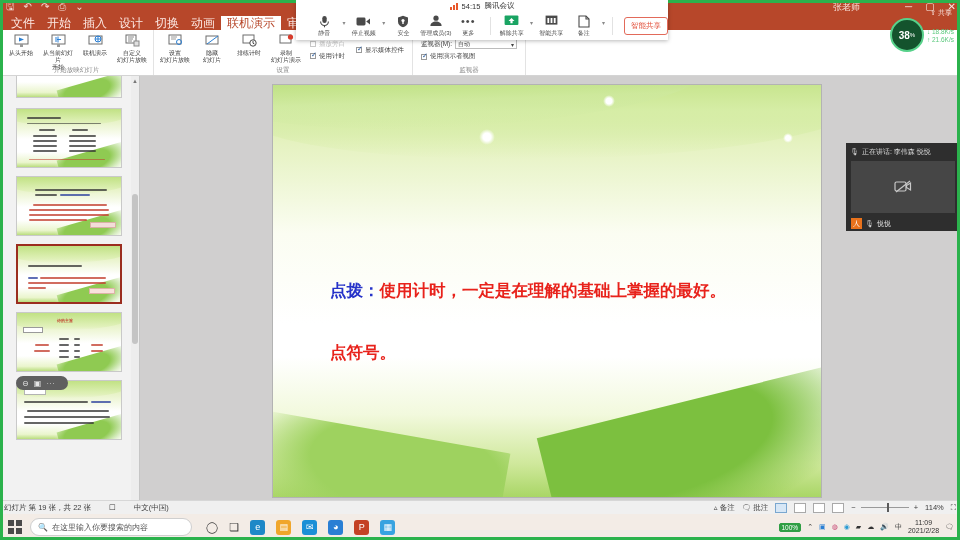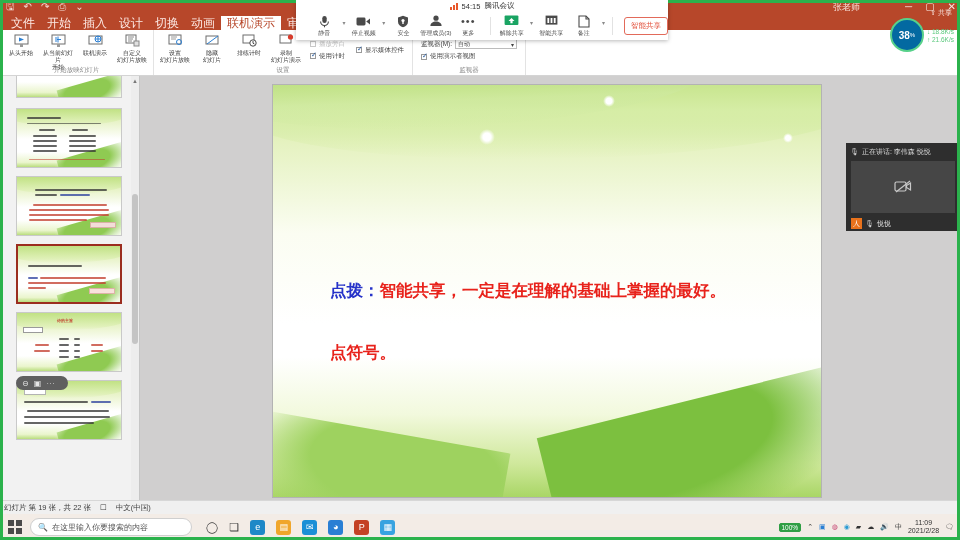--- a/index.html
+++ b/index.html
@@ -157,21 +157,21 @@
   .vtile-foot { position:absolute; left:5px; bottom:2px; display:flex; align-items:center; gap:3px;}
   .vav { width:11px; height:11px; background:#e8721c; display:flex; align-items:center; justify-content:center; color:#fff; font-size:7px;}
   .vfoot-label{ color:#e2e2e2; font-size:7px; }
 
   
   .statusbar {
     position:absolute; left:0; right:0; bottom:26px; height:14px;
     background:#f0f0f0; border-top:1px solid #d7d7d7;
     display:flex; align-items:center; font-size:7.5px; color:#3a3a3a;
   }
-  .sb-left { display:flex; align-items:center; gap:9px; padding-left:4px; }
+  .sb-left { display:flex; align-items:center; gap:18px; padding-left:4px; }
   .sb-right { margin-left:auto; display:flex; align-items:center; gap:7px; padding-right:4px; }
   .vbtn { width:12px; height:10px; border:1px solid #a9a9a9; background:#fff; position:relative; }
   .vbtn.active { background:#d7e7f6; border-color:#7aa7cf; }
   .zoomslider { display:flex; align-items:center; gap:0; }
   .zline { width:48px; height:1px; background:#9a9a9a; position:relative; }
   .zhandle { position:absolute; left:26px; top:-4px; width:2px; height:9px; background:#5b5b5b; }
 
   
   .taskbar {
     position:absolute; left:0; right:0; bottom:0; height:26px;
@@ -204,21 +204,21 @@
   .mcaret { font-size:6px; color:#8a8a8a; width:8px; text-align:center; padding-bottom:7px;}
   .mdiv { width:1px; height:18px; background:#e2e2e2; margin:0 5px; }
   .endshare {
     margin-left:6px; border:1px solid #e26a5a; color:#e2503b; border-radius:3px;
     font-size:7.5px; padding:3px 6px; background:#fff; white-space:nowrap;
   }
 
   
   .netfloat { position:absolute; right:6px; top:18px; display:flex; align-items:center; gap:3px; z-index:50; }
   .netgauge {
-    width:34px; height:34px; border-radius:50%; background:#0369a1;
+    width:34px; height:34px; border-radius:50%; background:#14532d;
     display:flex; align-items:center; justify-content:center;
     border:2px solid #57d18a; color:#fff; font-size:10px; font-weight:bold;
   }
   .netgauge small{ font-size:6px; font-weight:normal; }
   .netspeeds { display:flex; flex-direction:column; gap:1px; font-size:6.5px; }
   .netspeeds div { color:#5cc97e; white-space:nowrap; }
   .sharetag { position:absolute; right:8px; top:8px; font-size:7px; color:#f6ded8; white-space:nowrap; z-index:50;}
 
   .greenline{ position:absolute; background:#2bb24c; z-index:60; }
 </style>
@@ -523,21 +523,21 @@
         
       </div>
       <div style="position:absolute; left:345px; bottom:-6px;">
 
         <div class="petal" style="left:13px; top:-5px; width:22px; height:12px; transform:rotate(20deg);"></div>
 
       </div>
 
 
       <div class="slide-body">
-        <span class="hl">点拨：</span><span>智能共享，一定是在理解的基础上掌握的最好。</span><br>
+        <span class="hl">点拨：</span><span>使用计时，一定是在理解的基础上掌握的最好。</span><br>
         <br>
         <span>点符号。</span>
       </div>
 
     </div>
 
     <div class="vtile">
       <div class="vtile-head">
         <span>🎙</span>
         <span>正在讲话: 李伟森 悦悦</span>
@@ -557,20 +557,37 @@
         <span class="vfoot-label">悦悦</span>
       </div>
     </div>
   </div>
 
   <div class="statusbar">
     <div class="sb-left">
       <span>幻灯片 第 19 张，共 22 张</span>
       <span>☐</span>
       <span>中文(中国)</span>
+    </div>
+    <div class="sb-right">
+      <span>▵ <span>备注</span></span>
+      <span>🗨 <span>批注</span></span>
+      <span class="vbtn active"></span>
+      <span class="vbtn"></span>
+      <span class="vbtn"></span>
+      <span class="vbtn"></span>
+      <span class="zoomslider">
+        <span style="padding-right:5px;">−</span>
+        <span class="zline">
+            <span class="zhandle"></span>
+          </span>
+        <span style="padding-left:5px;">+</span>
+      </span>
+      <span>114%</span>
+      <span>⛶</span>
     </div>
   </div>
 
   <div class="taskbar">
     <div class="tb-start">
       <svg width="14" height="14" viewBox="0 0 14 14">
           <rect x="0" y="0" width="6" height="6" fill="#4a4a4a"></rect>
           <rect x="8" y="0" width="6" height="6" fill="#4a4a4a"></rect>
           <rect x="0" y="8" width="6" height="6" fill="#4a4a4a"></rect>
           <rect x="8" y="8" width="6" height="6" fill="#4a4a4a"></rect>

